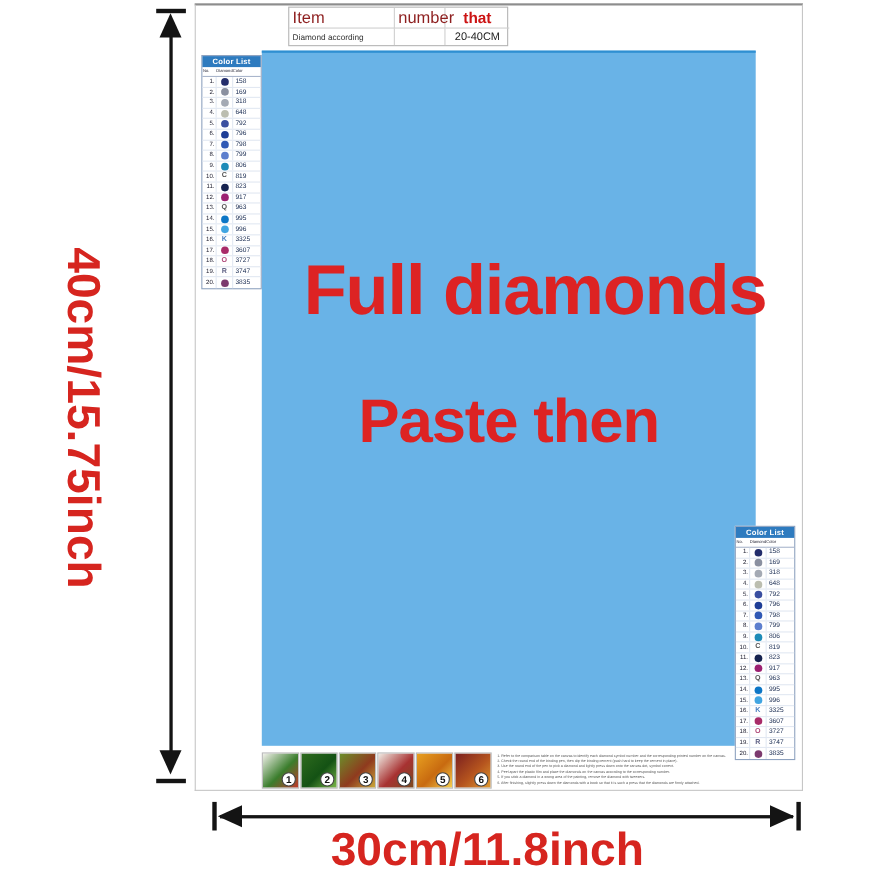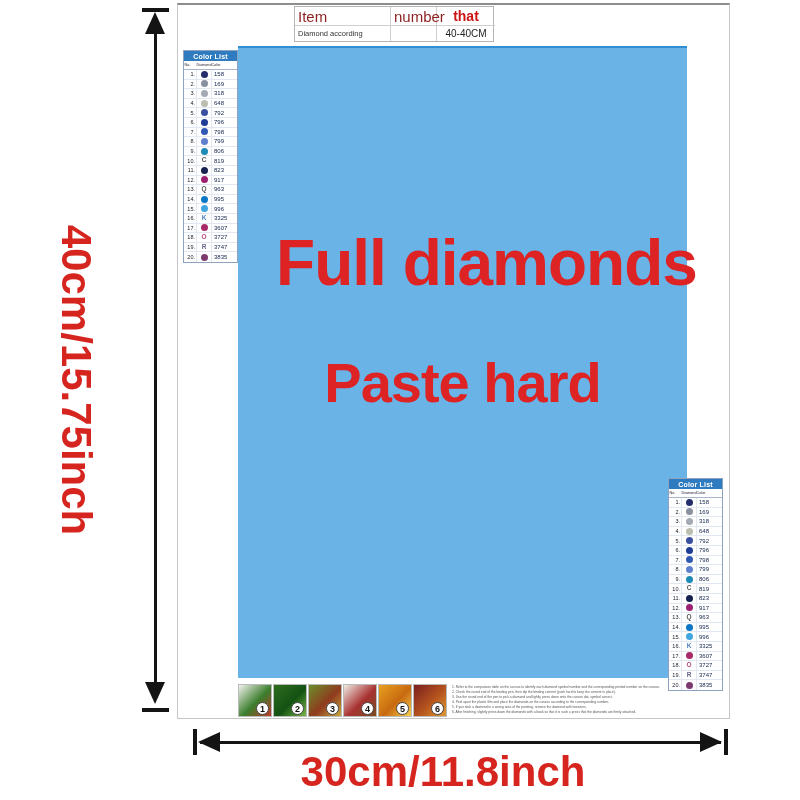--- a/index.html
+++ b/index.html
@@ -22,21 +22,21 @@
     color:#dd2323; font-size:64px; font-weight:bold; letter-spacing:-1px; white-space:nowrap;padding-left:24px;
   }
   .paste-area-label {
     position:absolute; left:238px; top:350px; width:449px; text-align:center;
     color:#dd2323; font-size:56px; font-weight:bold; letter-spacing:-1px; white-space:nowrap;
   }
   
   .item-table {
     position:absolute; left:262px; top:6px; width:200px;
     display:grid; grid-template-columns:96px 46px 58px;
-    background:#fff; border:1px solid #b5b5b5; box-sizing:border-box;margin-left:32px;
+    background:#fff; border:1px solid #b5b5b5; box-sizing:border-box;
   }
   .item-table .cell { border-right:1px solid #cfcfcf; border-bottom:1px solid #cfcfcf;
     display:flex; align-items:center; box-sizing:border-box; padding:0 3px; }
   .item-table .cell:nth-child(3n) { border-right:none; }
   .item-table .r2 { border-bottom:none; height:15px; }
   .item-table .r1 { height:19px; }
   .t-item   { color:#8e1f1f; font-size:15px; }
   .t-number { color:#8e1f1f; font-size:15px; }
   .t-size   { color:#cc1414; font-size:14px; font-weight:bold; justify-content:center; }
   .t-name   { color:#333; font-size:7.5px; }
@@ -100,26 +100,26 @@
 <body>
 
 <div class="sheet"></div>
 
 <div class="item-table">
   <div class="cell r1 t-item">Item</div>
   <div class="cell r1 t-number">number</div>
   <div class="cell r1 t-size">that</div>
   <div class="cell r2 t-name">Diamond according</div>
   <div class="cell r2"></div>
-  <div class="cell r2 t-dim">40-40CM</div>
+  <div class="cell r2 t-dim">20-40CM</div>
 </div>
 
 <div class="paste-area"></div>
 <div class="full-diamonds">Full diamonds</div>
-<div class="paste-area-label">Paste hard</div>
+<div class="paste-area-label">Paste then</div>
 
 <div class="color-list" style="left:183px; top:50px;">
     <div class="cl-header">Color List</div>
     <div class="cl-sub">
       <span>No.</span>
       <span>Diamond</span>
       <span>Color</span>
     </div>
     <div class="cl-row">
       <div class="cl-no">1.</div>

